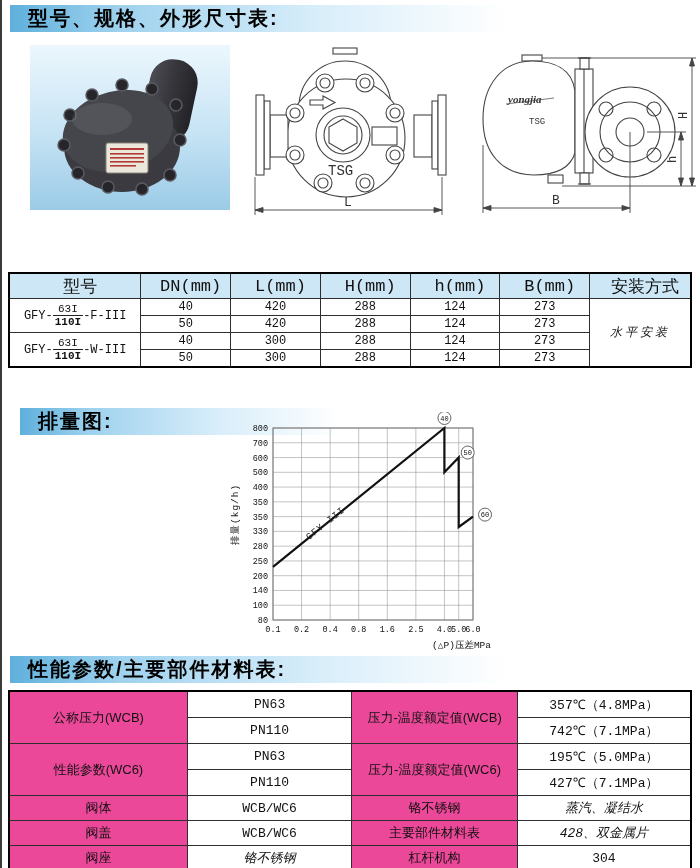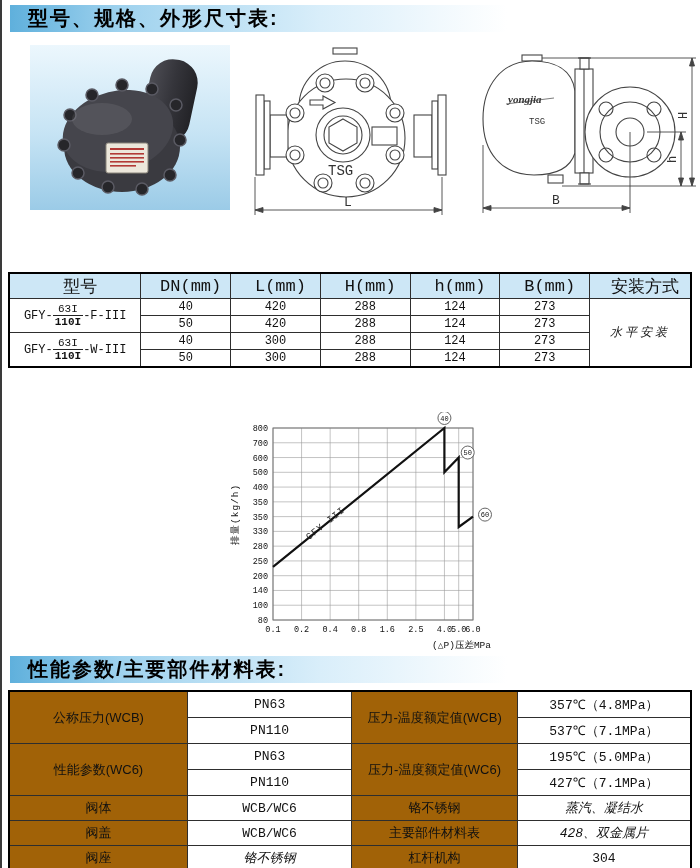--- a/index.html
+++ b/index.html
@@ -38,21 +38,21 @@
   .frac .bot{display:block;padding:0 2px;font-weight:bold;}
   .kai{font-family:Liberation Mono, monospace;font-style:italic;}
   .install{font-size:15px;letter-spacing:3px;}
   
   .chart-section{position:relative;height:252px;margin-top:36px;}
   .chart-wrap{position:absolute;left:227px;top:8px;}
   
   .t2{margin:7px 0 0 8px;width:684px;border:2px solid #000;}
   .t2 td{border:1px solid #2e2e2e;text-align:center;height:22px;font-size:13px;}
   .t2 tr.tall td{height:23px;}
-  .cell-blue{background:#a16207;}
+  .cell-blue{background:#ec4899;}
   .mono{font-family:"Liberation Mono",monospace;font-size:13px;}
 </style>
 </head>
 <body>
 
 <div class="page-edge"></div>
 
 <div class="secbar bar1">
   <span>型号、规格、外形尺寸表:</span>
 </div>
@@ -267,20 +267,23 @@
       <td>50</td>
       <td>300</td>
       <td>288</td>
       <td>124</td>
       <td>273</td>
     </tr>
   </tbody>
 </table>
 
 <div class="chart-section">
+  <div class="secbar bar2">
+    <span>排量图:</span>
+  </div>
   <div class="chart-wrap">
     <svg id="chart-svg" width="280" height="246">
         <line x1="46" y1="16" x2="246" y2="16" stroke="#9a9a9a" stroke-width="0.6"></line>
         <text x="41" y="19" text-anchor="end" font-size="8.5" fill="#111">800</text>
         <line x1="46" y1="30.76923076923077" x2="246" y2="30.76923076923077" stroke="#9a9a9a" stroke-width="0.6"></line>
         <text x="41" y="33.769230769230774" text-anchor="end" font-size="8.5" fill="#111">700</text>
         <line x1="46" y1="45.53846153846154" x2="246" y2="45.53846153846154" stroke="#9a9a9a" stroke-width="0.6"></line>
         <text x="41" y="48.53846153846154" text-anchor="end" font-size="8.5" fill="#111">600</text>
         <line x1="46" y1="60.30769230769231" x2="246" y2="60.30769230769231" stroke="#9a9a9a" stroke-width="0.6"></line>
         <text x="41" y="63.30769230769231" text-anchor="end" font-size="8.5" fill="#111">500</text>
@@ -350,21 +353,21 @@
   </colgroup>
   <tbody>
     <tr class="tall">
       <td rowspan="2" class="cell-blue">公称压力(WCB)</td>
       <td class="mono">PN63</td>
       <td rowspan="2" class="cell-blue">压力-温度额定值(WCB)</td>
       <td class="mono">357℃（4.8MPa）</td>
     </tr>
     <tr class="tall">
       <td class="mono">PN110</td>
-      <td class="mono">537℃（7.1MPa）</td>
+      <td class="mono">742℃（7.1MPa）</td>
     </tr>
     <tr class="tall">
       <td rowspan="2" class="cell-blue">性能参数(WC6)</td>
       <td class="mono">PN63</td>
       <td rowspan="2" class="cell-blue">压力-温度额定值(WC6)</td>
       <td class="mono">195℃（5.0MPa）</td>
     </tr>
     <tr class="tall">
       <td class="mono">PN110</td>
       <td class="mono">427℃（7.1MPa）</td>

